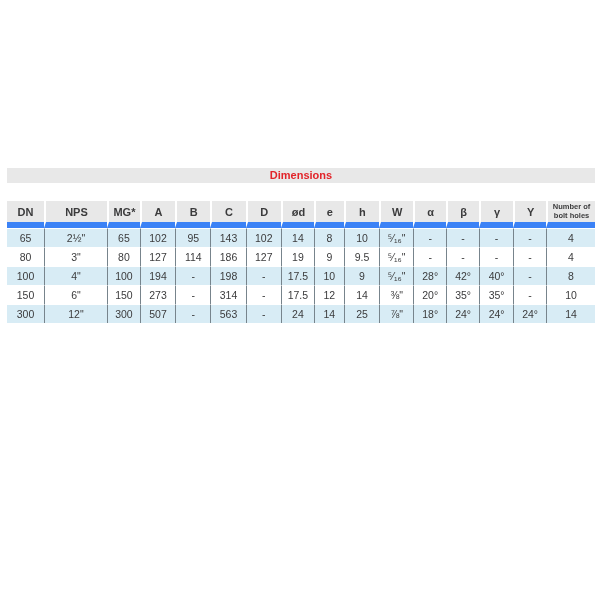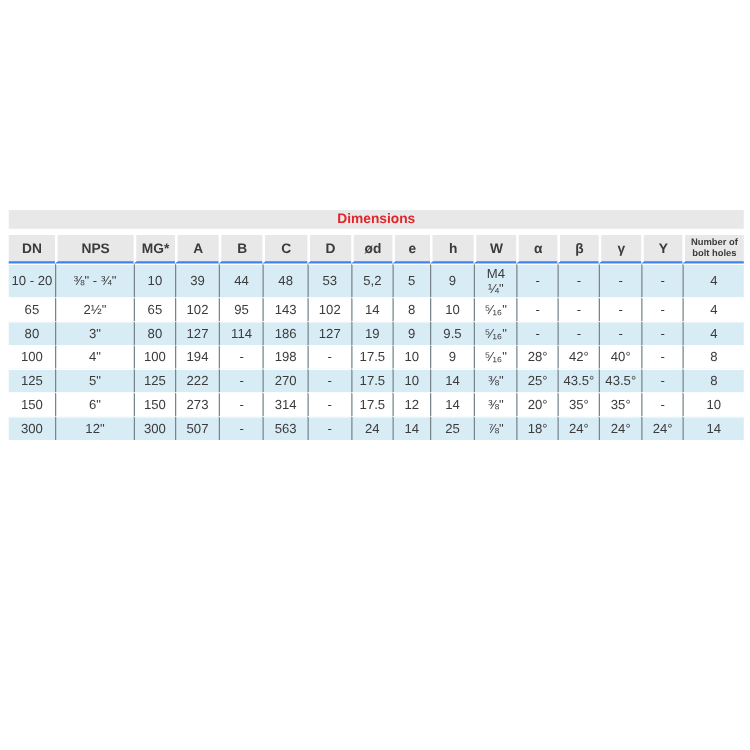--- a/index.html
+++ b/index.html
@@ -24,38 +24,38 @@
     width: 588px;
   }
   .title-band {
     background: var(--band-gray, #e8e8e8);
     color: var(--accent, #e2242a);
     font-weight: bold;
     font-size: 11px;
     line-height: 15px;
     height: 15px;
     text-align: center;
-    margin-bottom: 5px;
+    margin-bottom: 18px;
   }
   table.dim-table {
     width: 100%;
     border-collapse: separate;
     border-spacing: 0;
     table-layout: fixed;
   }
   table.dim-table th {
     background: var(--band-gray, #e8e8e8);
     color: var(--text, #3b3b3c);
     font-weight: bold;
     font-size: 11px;
     height: 21px;
     text-align: center;
     vertical-align: middle;
     padding: 0 1px;
-    border-bottom: 2px solid #3b82f6;
+    border-bottom: 6px solid #3b82f6;
   }
   table.dim-table th + th {
     border-left: 2px solid #ffffff;
     margin-top: 28px;
   }
   table.dim-table th.small-header {
     font-size: 7.5px;
     line-height: 1.15;
     white-space: pre-line;
   }
@@ -123,39 +123,20 @@
           <th>α</th>
           <th>β</th>
           <th>γ</th>
           <th>Y</th>
           <th class="small-header">Number of
 bolt holes</th>
         </tr>
       </thead>
       <tbody>
           <tr>
-            <td>10 - 20</td>
-            <td>⅜" - ¾"</td>
-            <td>10</td>
-            <td>39</td>
-            <td>44</td>
-            <td>48</td>
-            <td>53</td>
-            <td>5,2</td>
-            <td>5</td>
-            <td>9</td>
-            <td>M4
-¼"</td>
-            <td>-</td>
-            <td>-</td>
-            <td>-</td>
-            <td>-</td>
-            <td>4</td>
-          </tr>
-          <tr>
             <td>65</td>
             <td>2½"</td>
             <td>65</td>
             <td>102</td>
             <td>95</td>
             <td>143</td>
             <td>102</td>
             <td>14</td>
             <td>8</td>
             <td>10</td>
@@ -196,38 +177,20 @@
             <td>10</td>
             <td>9</td>
             <td>⁵⁄₁₆"</td>
             <td>28°</td>
             <td>42°</td>
             <td>40°</td>
             <td>-</td>
             <td>8</td>
           </tr>
           <tr>
-            <td>125</td>
-            <td>5"</td>
-            <td>125</td>
-            <td>222</td>
-            <td>-</td>
-            <td>270</td>
-            <td>-</td>
-            <td>17.5</td>
-            <td>10</td>
-            <td>14</td>
-            <td>⅜"</td>
-            <td>25°</td>
-            <td>43.5°</td>
-            <td>43.5°</td>
-            <td>-</td>
-            <td>8</td>
-          </tr>
-          <tr>
             <td>150</td>
             <td>6"</td>
             <td>150</td>
             <td>273</td>
             <td>-</td>
             <td>314</td>
             <td>-</td>
             <td>17.5</td>
             <td>12</td>
             <td>14</td>

